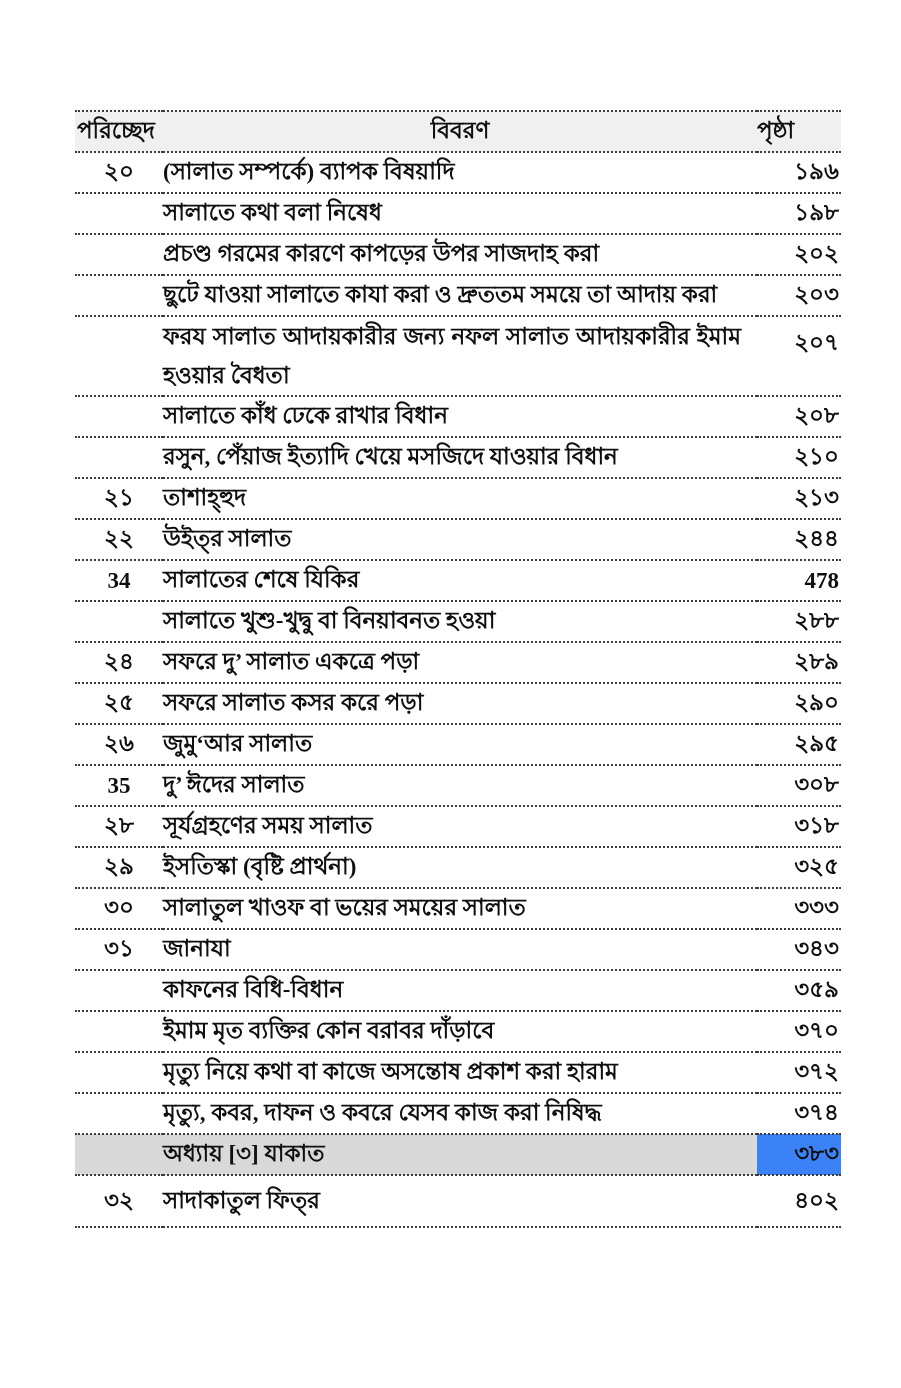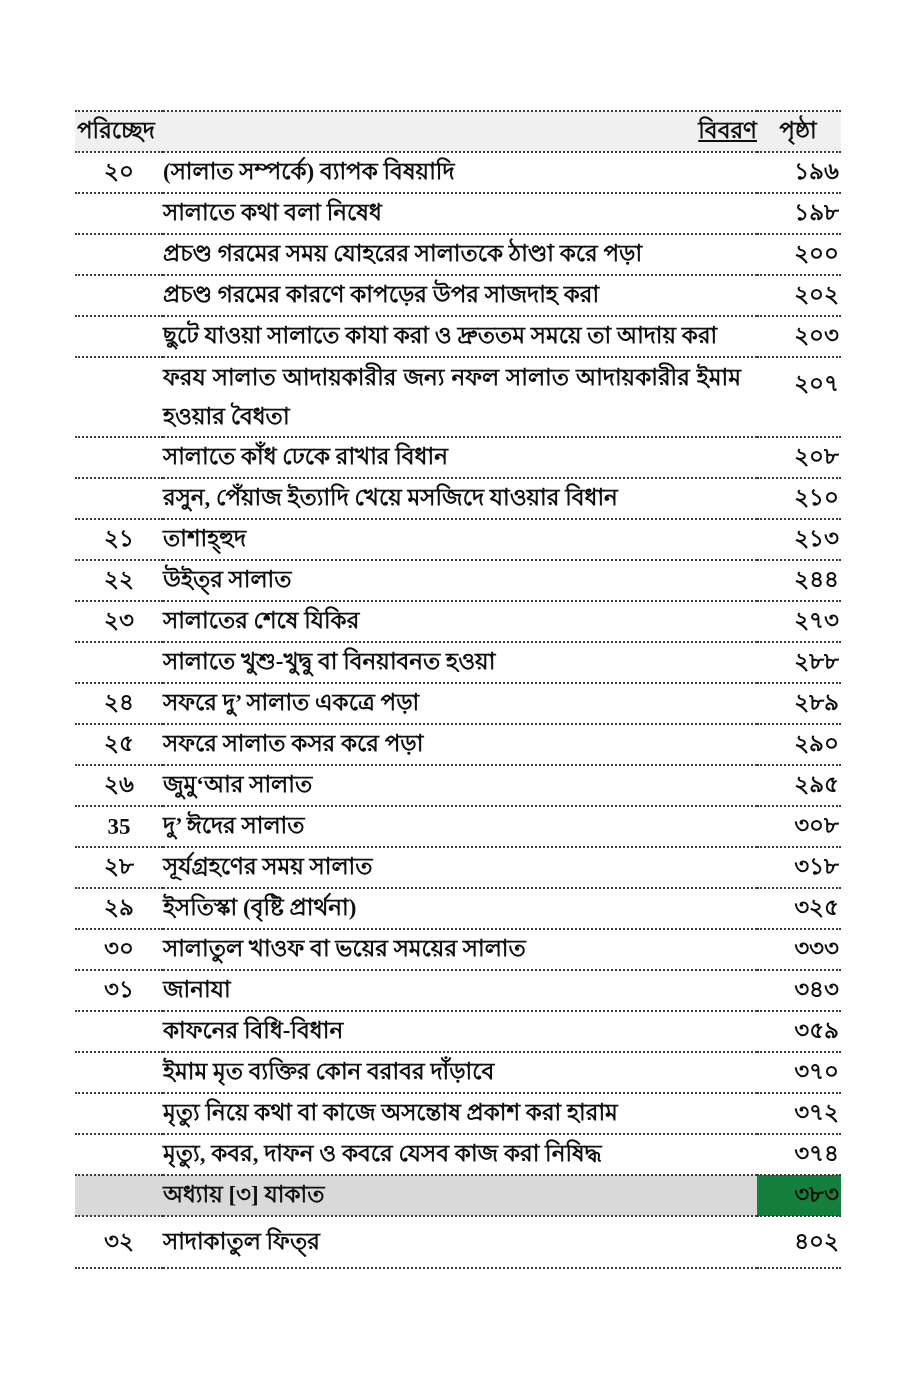--- a/index.html
+++ b/index.html
@@ -32,22 +32,22 @@
   col.c-ch   { width: 88px; }
   col.c-page { width: 84px; }
   thead tr { height: 38px; }
   thead th {
     border-top: 2px dotted #3c3c3c;
     border-bottom: 2px dotted #3c3c3c;
     font-weight: 600;
     vertical-align: middle;
   }
   th.col-ch   { text-align: left; padding-left: 2px; }
-  th.col-desc { text-align: right; padding-left: 0; text-decoration: underline; }
-  th.col-page { text-align: center; padding-right: 2px; }
+  th.col-desc { text-align: center; padding-left: 0; }
+  th.col-page { text-align: left; padding-right: 2px; }
   tbody tr { height: 39px; }
   tbody td {
     border-bottom: 2px dotted #3c3c3c;
     vertical-align: middle;
   }
   td.cell-ch   { text-align: center; }
   td.cell-desc { text-align: left; padding-right: 16px; }
   td.cell-page { text-align: right; padding-right: 2px; margin-top: 20px; }
   tr.two-line { height: 78px; }
   tr.two-line td.cell-desc { text-align: justify; line-height: 1.7; }
@@ -77,25 +77,20 @@
     <td class="cell-desc">(সালাত সম্পর্কে) ব্যাপক বিষয়াদি</td>
     <td class="cell-page">১৯৬</td>
   </tr>
         <tr class="row">
     <td class="cell-ch"></td>
     <td class="cell-desc">সালাতে কথা বলা নিষেধ</td>
     <td class="cell-page">১৯৮</td>
   </tr>
         <tr class="row">
     <td class="cell-ch"></td>
-    <td class="cell-desc">প্রচণ্ড গরমের সময় যোহরের সালাতকে ঠাণ্ডা করে পড়া</td>
-    <td class="cell-page">২০০</td>
-  </tr>
-        <tr class="row">
-    <td class="cell-ch"></td>
     <td class="cell-desc">প্রচণ্ড গরমের কারণে কাপড়ের উপর সাজদাহ করা</td>
     <td class="cell-page">২০২</td>
   </tr>
         <tr class="row">
     <td class="cell-ch"></td>
     <td class="cell-desc">ছুটে যাওয়া সালাতে কাযা করা ও দ্রুততম সময়ে তা আদায় করা</td>
     <td class="cell-page">২০৩</td>
   </tr>
         <tr class="row two-line">
     <td class="cell-ch"></td>
@@ -116,23 +111,23 @@
     <td class="cell-ch">২১</td>
     <td class="cell-desc">তাশাহ্‌হুদ</td>
     <td class="cell-page">২১৩</td>
   </tr>
         <tr class="row">
     <td class="cell-ch">২২</td>
     <td class="cell-desc">উইত্‌র সালাত</td>
     <td class="cell-page">২৪৪</td>
   </tr>
         <tr class="row">
-    <td class="cell-ch">২৩</td>
+    <td class="cell-ch">34</td>
     <td class="cell-desc">সালাতের শেষে যিকির</td>
-    <td class="cell-page">২৭৩</td>
+    <td class="cell-page">478</td>
   </tr>
         <tr class="row">
     <td class="cell-ch"></td>
     <td class="cell-desc">সালাতে খুশু-খুদ্বু বা বিনয়াবনত হওয়া</td>
     <td class="cell-page">২৮৮</td>
   </tr>
         <tr class="row">
     <td class="cell-ch">২৪</td>
     <td class="cell-desc">সফরে দু’ সালাত একত্রে পড়া</td>
     <td class="cell-page">২৮৯</td>
@@ -188,21 +183,21 @@
     <td class="cell-page">৩৭২</td>
   </tr>
         <tr class="row">
     <td class="cell-ch"></td>
     <td class="cell-desc">মৃত্যু, কবর, দাফন ও কবরে যেসব কাজ করা নিষিদ্ধ</td>
     <td class="cell-page">৩৭৪</td>
   </tr>
         <tr class="row highlight">
     <td class="cell-ch" style="background: rgb(217, 217, 217);"></td>
     <td class="cell-desc" style="background: rgb(217, 217, 217);">অধ্যায় [৩] যাকাত</td>
-    <td class="cell-page" style="background: #15803d; font-family: Liberation Mono, monospace;">৩৮৩</td>
+    <td class="cell-page" style="background: #3b82f6; font-family: Liberation Mono, monospace;">৩৮৩</td>
   </tr>
         <tr class="row">
     <td class="cell-ch">৩২</td>
     <td class="cell-desc">সাদাকাতুল ফিত্‌র</td>
     <td class="cell-page">৪০২</td>
   </tr>
       </tbody>
   </table>
 </div>
 

